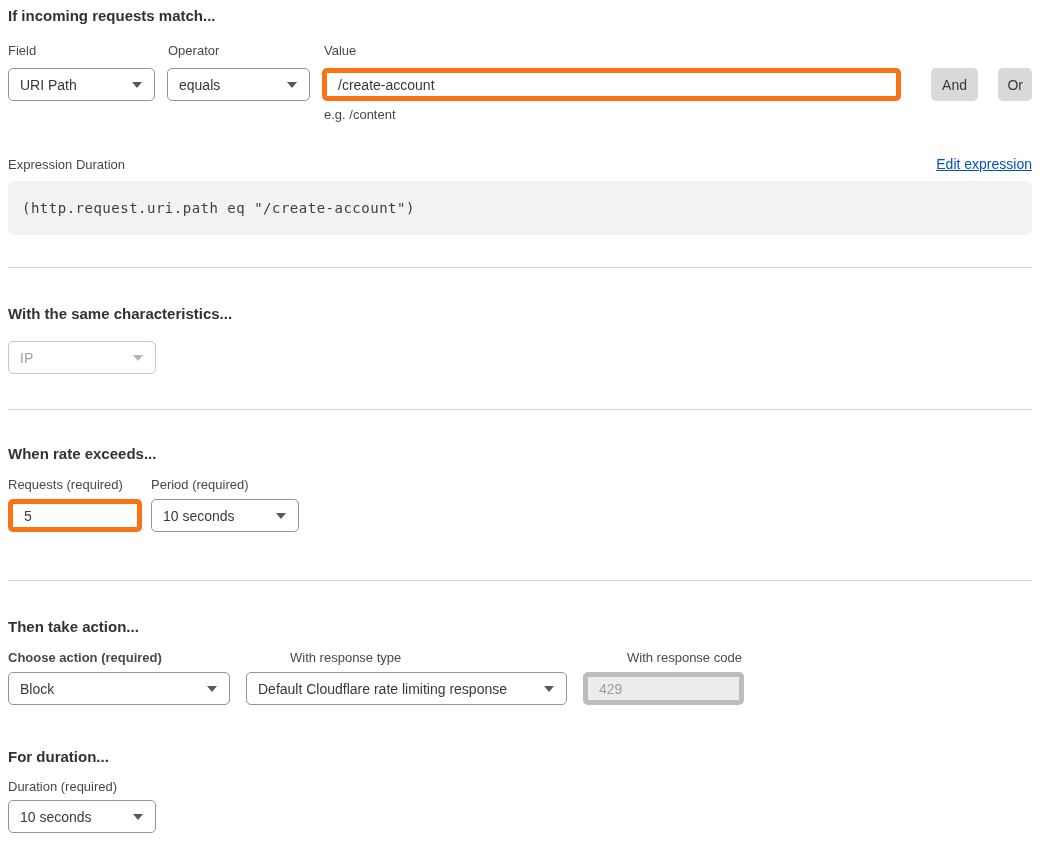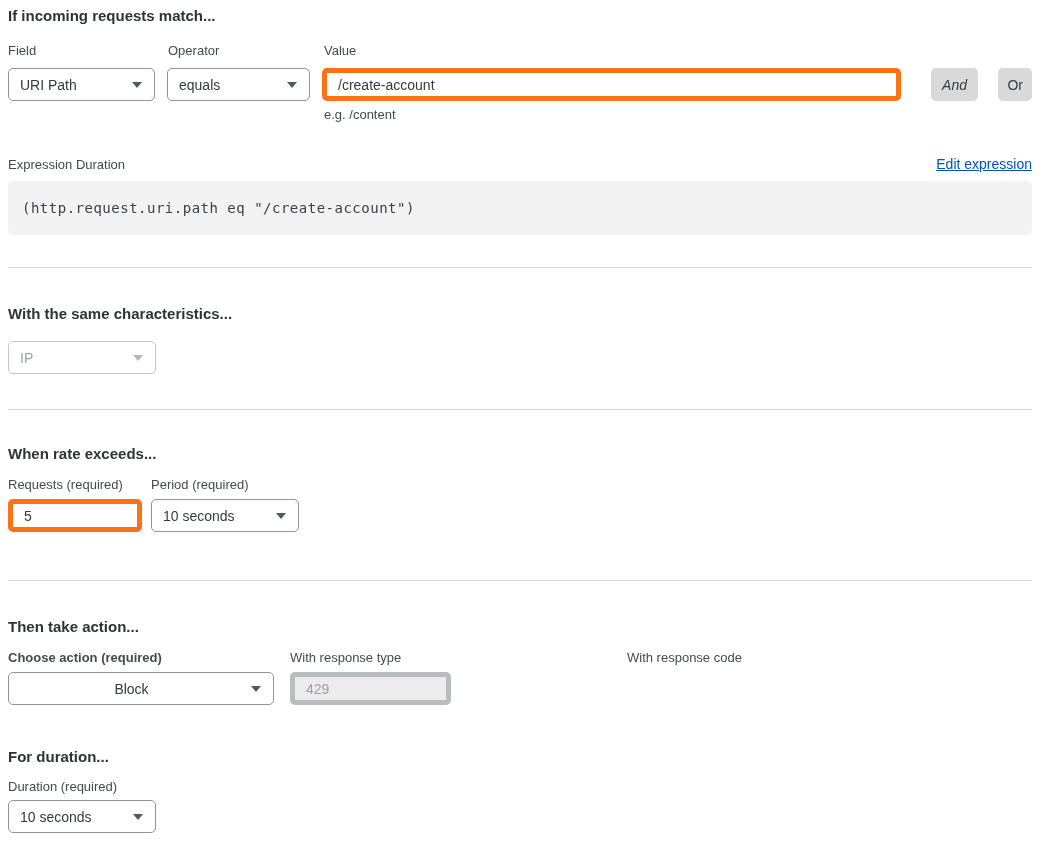--- a/index.html
+++ b/index.html
@@ -101,31 +101,31 @@
   .mt-labels4 { margin-top: 15px; }
   .mt-controls4 { margin-top: 6px; }
   .mt-title5 { margin-top: 43px; }
   .mt-label5 { margin-top: 12px; }
   .mt-select5 { margin-top: 5px; }
 
   
   .w-field { width: 148px; }
   .w-operator { width: 144px; margin-left: 12px; }
   .w-value { width: 584px; margin-left: 12px; }
-  .btn-and { margin-left: 30px; width: 48px; padding: 0; font-style: italic; }
+  .btn-and { margin-left: 30px; width: 48px; padding: 0; }
   .btn-or { margin-left: 20px; width: 34px; padding: 0; }
 
   .lw-field { width: 160px; }
   .lw-operator { width: 156px; }
 
   .w-requests { width: 134px; }
   .w-period { width: 148px; margin-left: 9px; }
   .lw-requests { width: 143px; }
 
-  .w-action { width: 266px; justify-content: center; }
+  .w-action { width: 222px; }
   .w-resptype { width: 321px; margin-left: 16px; }
   .w-respcode { width: 161px; margin-left: 16px; }
   .lw-action { width: 282px; font-weight: bold; }
   .lw-resptype { width: 337px; }
 
   .w-ip { width: 148px; }
   .w-duration { width: 148px; }
 </style>
 </head>
 <body>
@@ -204,20 +204,24 @@
       <span class="field-label lw-action">Choose action (required)</span>
       <span class="field-label lw-resptype">With response type</span>
       <span class="field-label">With response code</span>
     </div>
 
     <div class="row mt-controls4">
       <div class="select w-action">
         <span>Block</span>
         <span class="caret"></span>
       </div>
+      <div class="select w-resptype">
+        <span>Default Cloudflare rate limiting response</span>
+        <span class="caret"></span>
+      </div>
       <input class="text-input w-respcode" disabled="" value="429" style="">
     </div>
 
     <h2 class="section-title mt-title5">For duration...</h2>
 
     <div class="mt-label5">
       <span class="field-label">Duration (required)</span>
     </div>
 
     <div class="select w-duration mt-select5">

